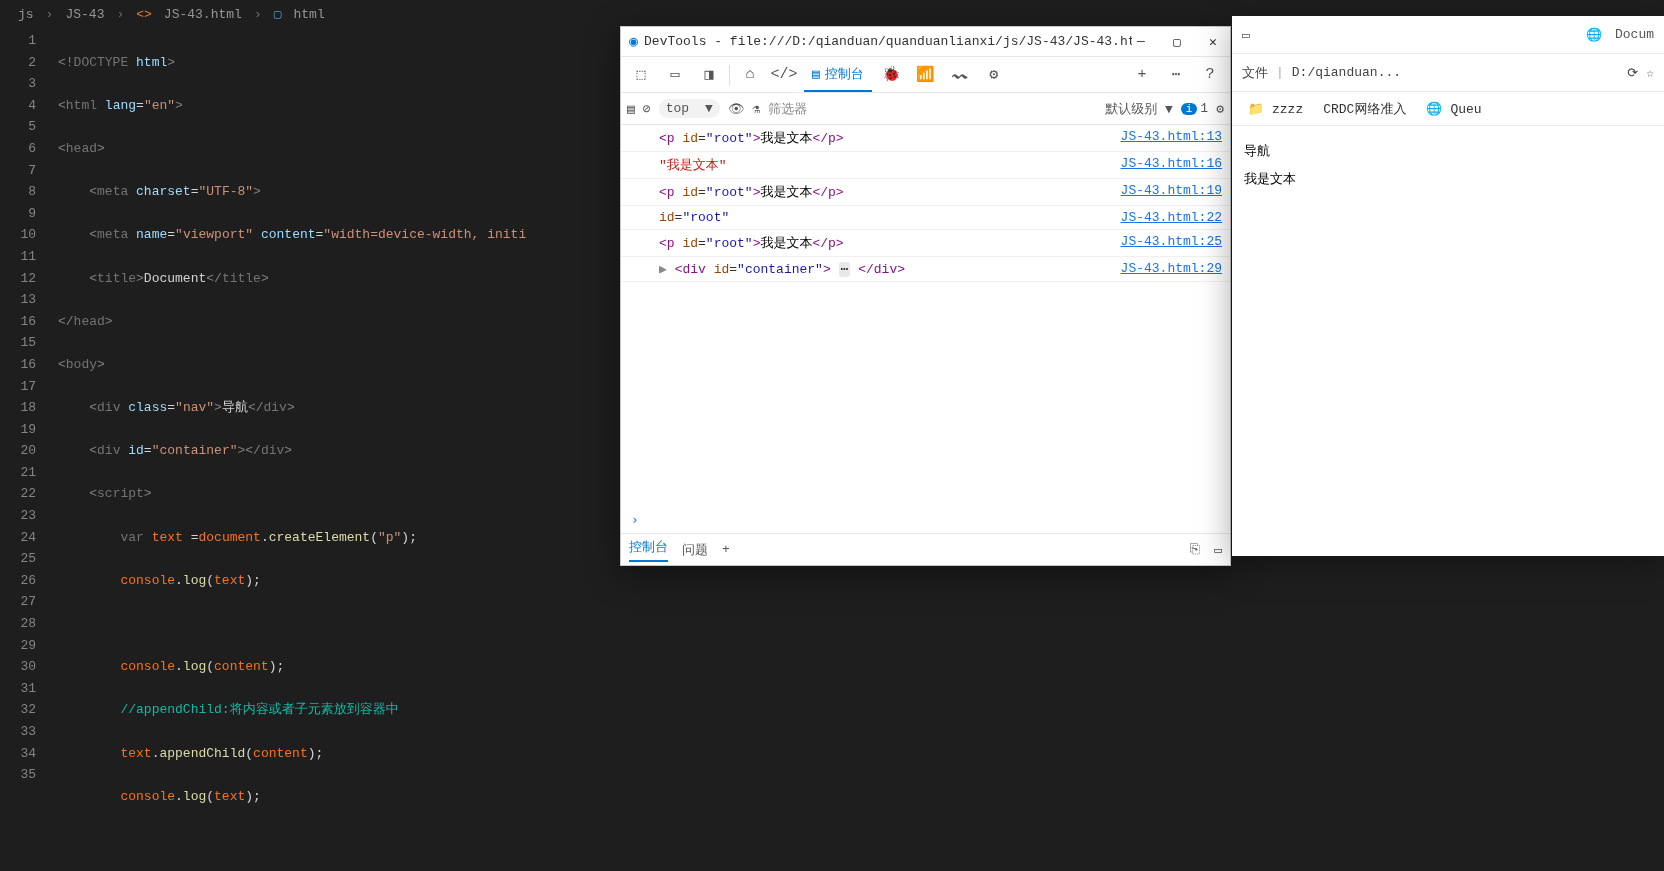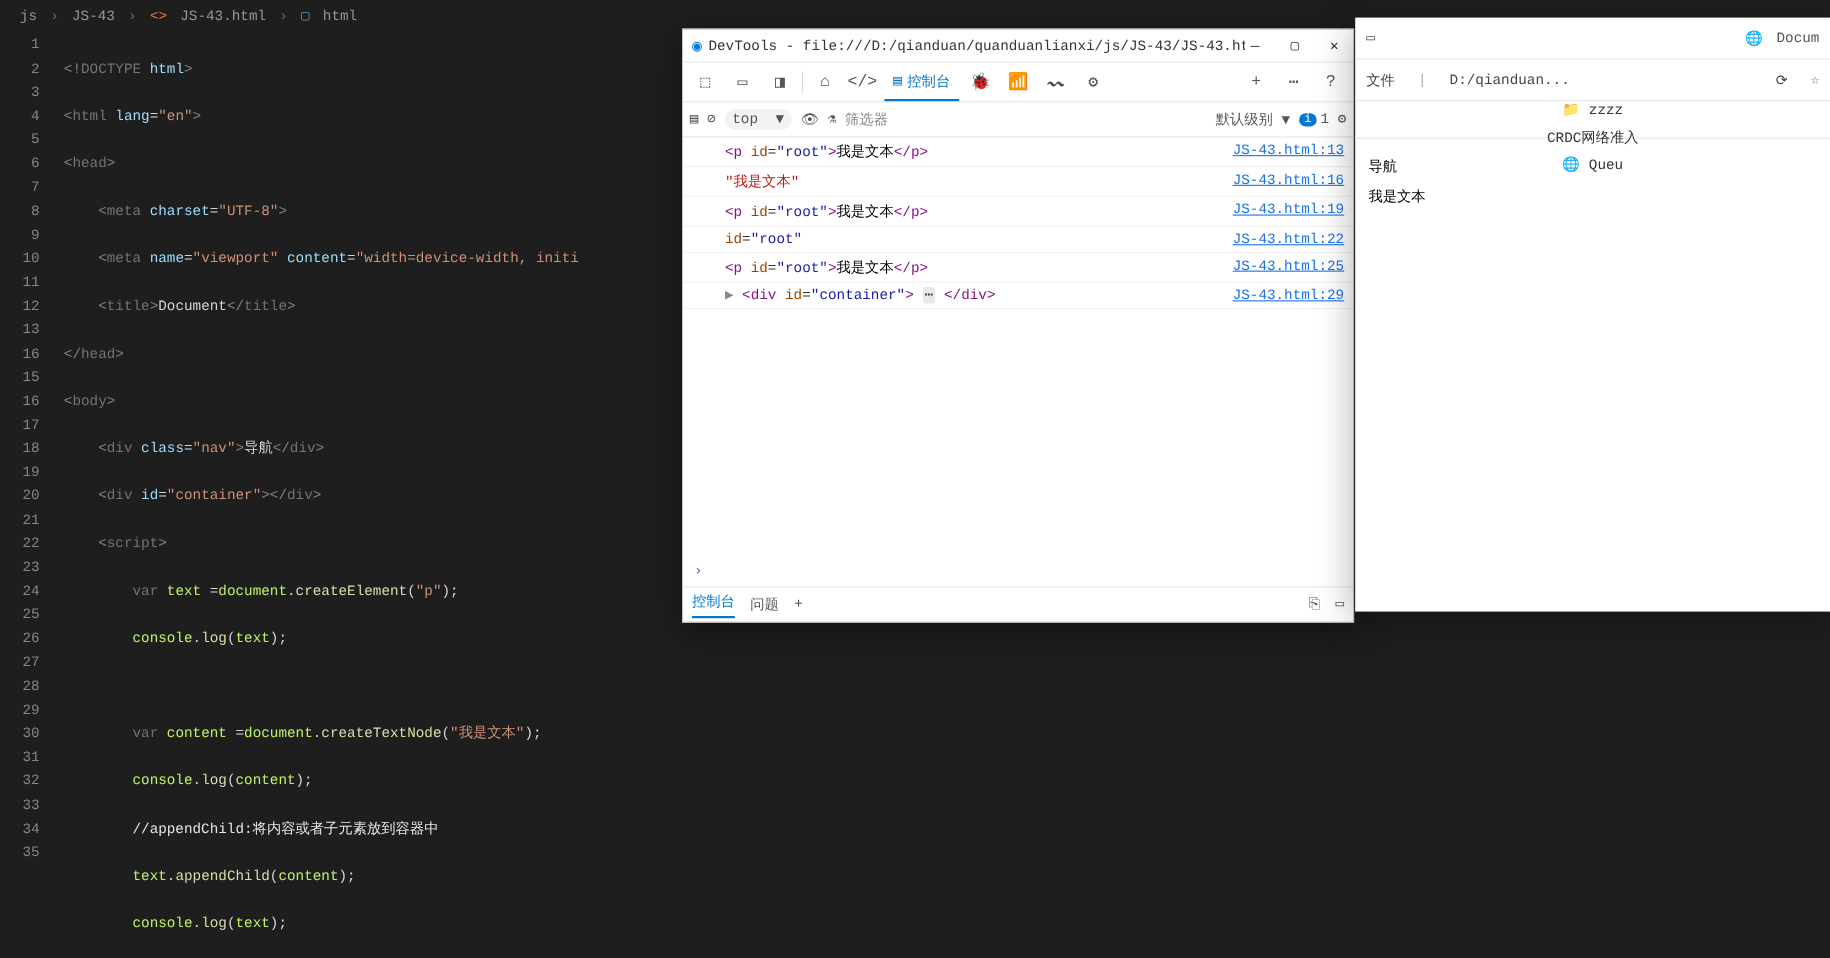--- a/index.html
+++ b/index.html
@@ -3,21 +3,21 @@
 <meta charset="utf-8">
 <style>
 * { margin:0; padding:0; box-sizing:border-box; font-family:Consolas,'Courier New',monospace; font-size:13px; }
 body { background:#1e1e1e; color:#d4d4d4; width:1664px; height:871px; position:relative; overflow:hidden; }
 .breadcrumb { height:28px; display:flex; align-items:center; padding-left:18px; gap:12px; color:#969696; font-size:13px; }
 .breadcrumb .sep { color:#6b6b6b; }
 .breadcrumb .tag-ico { display:inline-flex; align-items:center; }
 .editor { display:flex; height:calc(100% - 28px); }
 .gutter { width:58px; text-align:right; padding-right:22px; color:#858585; line-height:21.6px; padding-top:2px; user-select:none; }
 .code { flex:1; line-height:21.6px; padding-top:2px; white-space:pre; }
-.c-gray { color:#808080 } .c-blue { color:#737373 } .c-attr { color:#9cdcfe } .c-str { color:#ce9178 } .c-text { color:#d4d4d4 } .c-var { color:#bef264 } .c-fn { color:#dcdcaa } .c-cmt { color:#e5e5e5 }
+.c-gray { color:#808080 } .c-blue { color:#737373 } .c-attr { color:#9cdcfe } .c-str { color:#ce9178 } .c-text { color:#d4d4d4 } .c-var { color:#f97316 } .c-fn { color:#dcdcaa } .c-cmt { color:#14b8a6 }
 
 .devtools { position:absolute; left:620px; top:26px; width:611px; height:540px; background:#fff; border:1px solid #c7c7c7; box-shadow:0 8px 32px rgba(0,0,0,0.45); color:#000; font-family:'Segoe UI',Arial,sans-serif; font-size:12px; display:flex; flex-direction:column; }
 .dt-titlebar { height:30px; display:flex; align-items:center; padding:0 8px; border-bottom:1px solid #e6e6e6; }
 .dt-titlebar .ti { color:#333; margin-left:6px; white-space:nowrap; overflow:hidden; }
 .dt-titlebar .wctrls { margin-left:auto; display:flex; gap:18px; }
 .dt-titlebar .wctrls span { width:18px; text-align:center; color:#333; cursor:default; }
 .dt-toolbar { height:36px; display:flex; align-items:center; padding:0 6px; gap:6px; border-bottom:1px solid #e6e6e6; }
 .dt-toolbar .ico { width:28px; height:28px; display:flex; align-items:center; justify-content:center; color:#555; font-size:15px; }
 .dt-toolbar .tab { height:34px; display:flex; align-items:center; gap:5px; padding:0 8px; color:#444; }
 .dt-toolbar .tab.act { border-bottom:2px solid #0078d4; color:#0078d4; }
@@ -28,22 +28,22 @@
 .dt-row { display:flex; padding:4px 8px 4px 38px; border-bottom:1px solid #f0f0f0; align-items:flex-start; }
 .dt-row .msg { flex:1; color:#303030; }
 .dt-row .src { color:#1a73e8; text-decoration:underline; cursor:pointer; white-space:nowrap; }
 .dt-row .tg { color:#881280 } .dt-row .at { color:#994500 } .dt-row .av { color:#1a1aa6 } .dt-row .tx { color:#000 } .dt-row .qt { color:#c41a16 }
 .dt-prompt { padding:6px 10px; color:#1a73e8; font-family:Consolas,monospace; }
 .dt-bottom { height:32px; display:flex; align-items:center; padding:0 8px; border-top:1px solid #e6e6e6; gap:14px; font-size:12px; color:#555; }
 .dt-bottom .btab.act { color:#0078d4; border-bottom:2px solid #0078d4; padding-bottom:4px; }
 
 .browser { position:absolute; left:1232px; top:16px; width:432px; height:540px; background:#fff; color:#000; font-family:'Microsoft YaHei',Arial,sans-serif; box-shadow:0 8px 32px rgba(0,0,0,0.35); }
 .br-top { height:38px; display:flex; align-items:center; gap:12px; padding:0 10px; border-bottom:1px solid #e7e7e7; color:#555; font-size:13px; }
-.br-bar { height:38px; display:flex; align-items:center; gap:21px; padding:0 10px; border-bottom:1px solid #e7e7e7; color:#444; font-size:13px; }
-.br-bk { height:34px; display:flex; align-items:center; gap:8px; padding:0 16px; border-bottom:1px solid #e7e7e7; color:#333; font-size:12px;flex-direction:column; }
+.br-bar { height:38px; display:flex; align-items:center; gap:8px; padding:0 10px; border-bottom:1px solid #e7e7e7; color:#444; font-size:13px; }
+.br-bk { height:34px; display:flex; align-items:center; gap:20px; padding:0 16px; border-bottom:1px solid #e7e7e7; color:#333; font-size:12px; }
 .br-body { padding:12px 12px; font-size:15px; line-height:28px; color:#000; }
 </style>
 </head>
 <body>
 
 <div class="breadcrumb">
   <span>js</span>
     <span class="sep">›</span>
   <span>JS-43</span>
     <span class="sep">›</span>
@@ -100,21 +100,20 @@
 <div>    <span class="c-gray">&lt;</span><span class="c-blue">meta</span> <span class="c-attr">name</span><span class="c-text">=</span><span class="c-str">"viewport"</span> <span class="c-attr">content</span><span class="c-text">=</span><span class="c-str">"width=device-width, initi</span></div>
 <div>    <span class="c-gray">&lt;</span><span class="c-blue">title</span><span class="c-gray">&gt;</span><span class="c-text">Document</span><span class="c-gray">&lt;/</span><span class="c-blue">title</span><span class="c-gray">&gt;</span></div>
 <div><span class="c-gray">&lt;/</span><span class="c-blue">head</span><span class="c-gray">&gt;</span></div>
 <div><span class="c-gray">&lt;</span><span class="c-blue">body</span><span class="c-gray">&gt;</span></div>
 <div>    <span class="c-gray">&lt;</span><span class="c-blue">div</span> <span class="c-attr">class</span><span class="c-text">=</span><span class="c-str">"nav"</span><span class="c-gray">&gt;</span><span class="c-text">导航</span><span class="c-gray">&lt;/</span><span class="c-blue">div</span><span class="c-gray">&gt;</span></div>
 <div>    <span class="c-gray">&lt;</span><span class="c-blue">div</span> <span class="c-attr">id</span><span class="c-text">=</span><span class="c-str">"container"</span><span class="c-gray">&gt;&lt;/</span><span class="c-blue">div</span><span class="c-gray">&gt;</span></div>
 <div>    <span class="c-gray">&lt;</span><span class="c-blue">script</span><span class="c-gray">&gt;</span></div>
 <div>        <span class="c-blue">var</span> <span class="c-var">text</span> <span class="c-text">=</span><span class="c-var">document</span><span class="c-text">.</span><span class="c-fn">createElement</span><span class="c-text">(</span><span class="c-str">"p"</span><span class="c-text">);</span></div>
 <div>        <span class="c-var">console</span><span class="c-text">.</span><span class="c-fn">log</span><span class="c-text">(</span><span class="c-var">text</span><span class="c-text">);</span></div>
 <div> </div>
-<div>        <span class="c-blue">var</span> <span class="c-var">content</span> <span class="c-text">=</span><span class="c-var">document</span><span class="c-text">.</span><span class="c-fn">createTextNode</span><span class="c-text">(</span><span class="c-str">"我是文本"</span><span class="c-text">);</span></div>
 <div>        <span class="c-var">console</span><span class="c-text">.</span><span class="c-fn">log</span><span class="c-text">(</span><span class="c-var">content</span><span class="c-text">);</span></div>
 <div>        <span class="c-cmt">//appendChild:将内容或者子元素放到容器中</span></div>
 <div>        <span class="c-var">text</span><span class="c-text">.</span><span class="c-fn">appendChild</span><span class="c-text">(</span><span class="c-var">content</span><span class="c-text">);</span></div>
 <div>        <span class="c-var">console</span><span class="c-text">.</span><span class="c-fn">log</span><span class="c-text">(</span><span class="c-var">text</span><span class="c-text">);</span></div>
 
 
 
 
 
 

